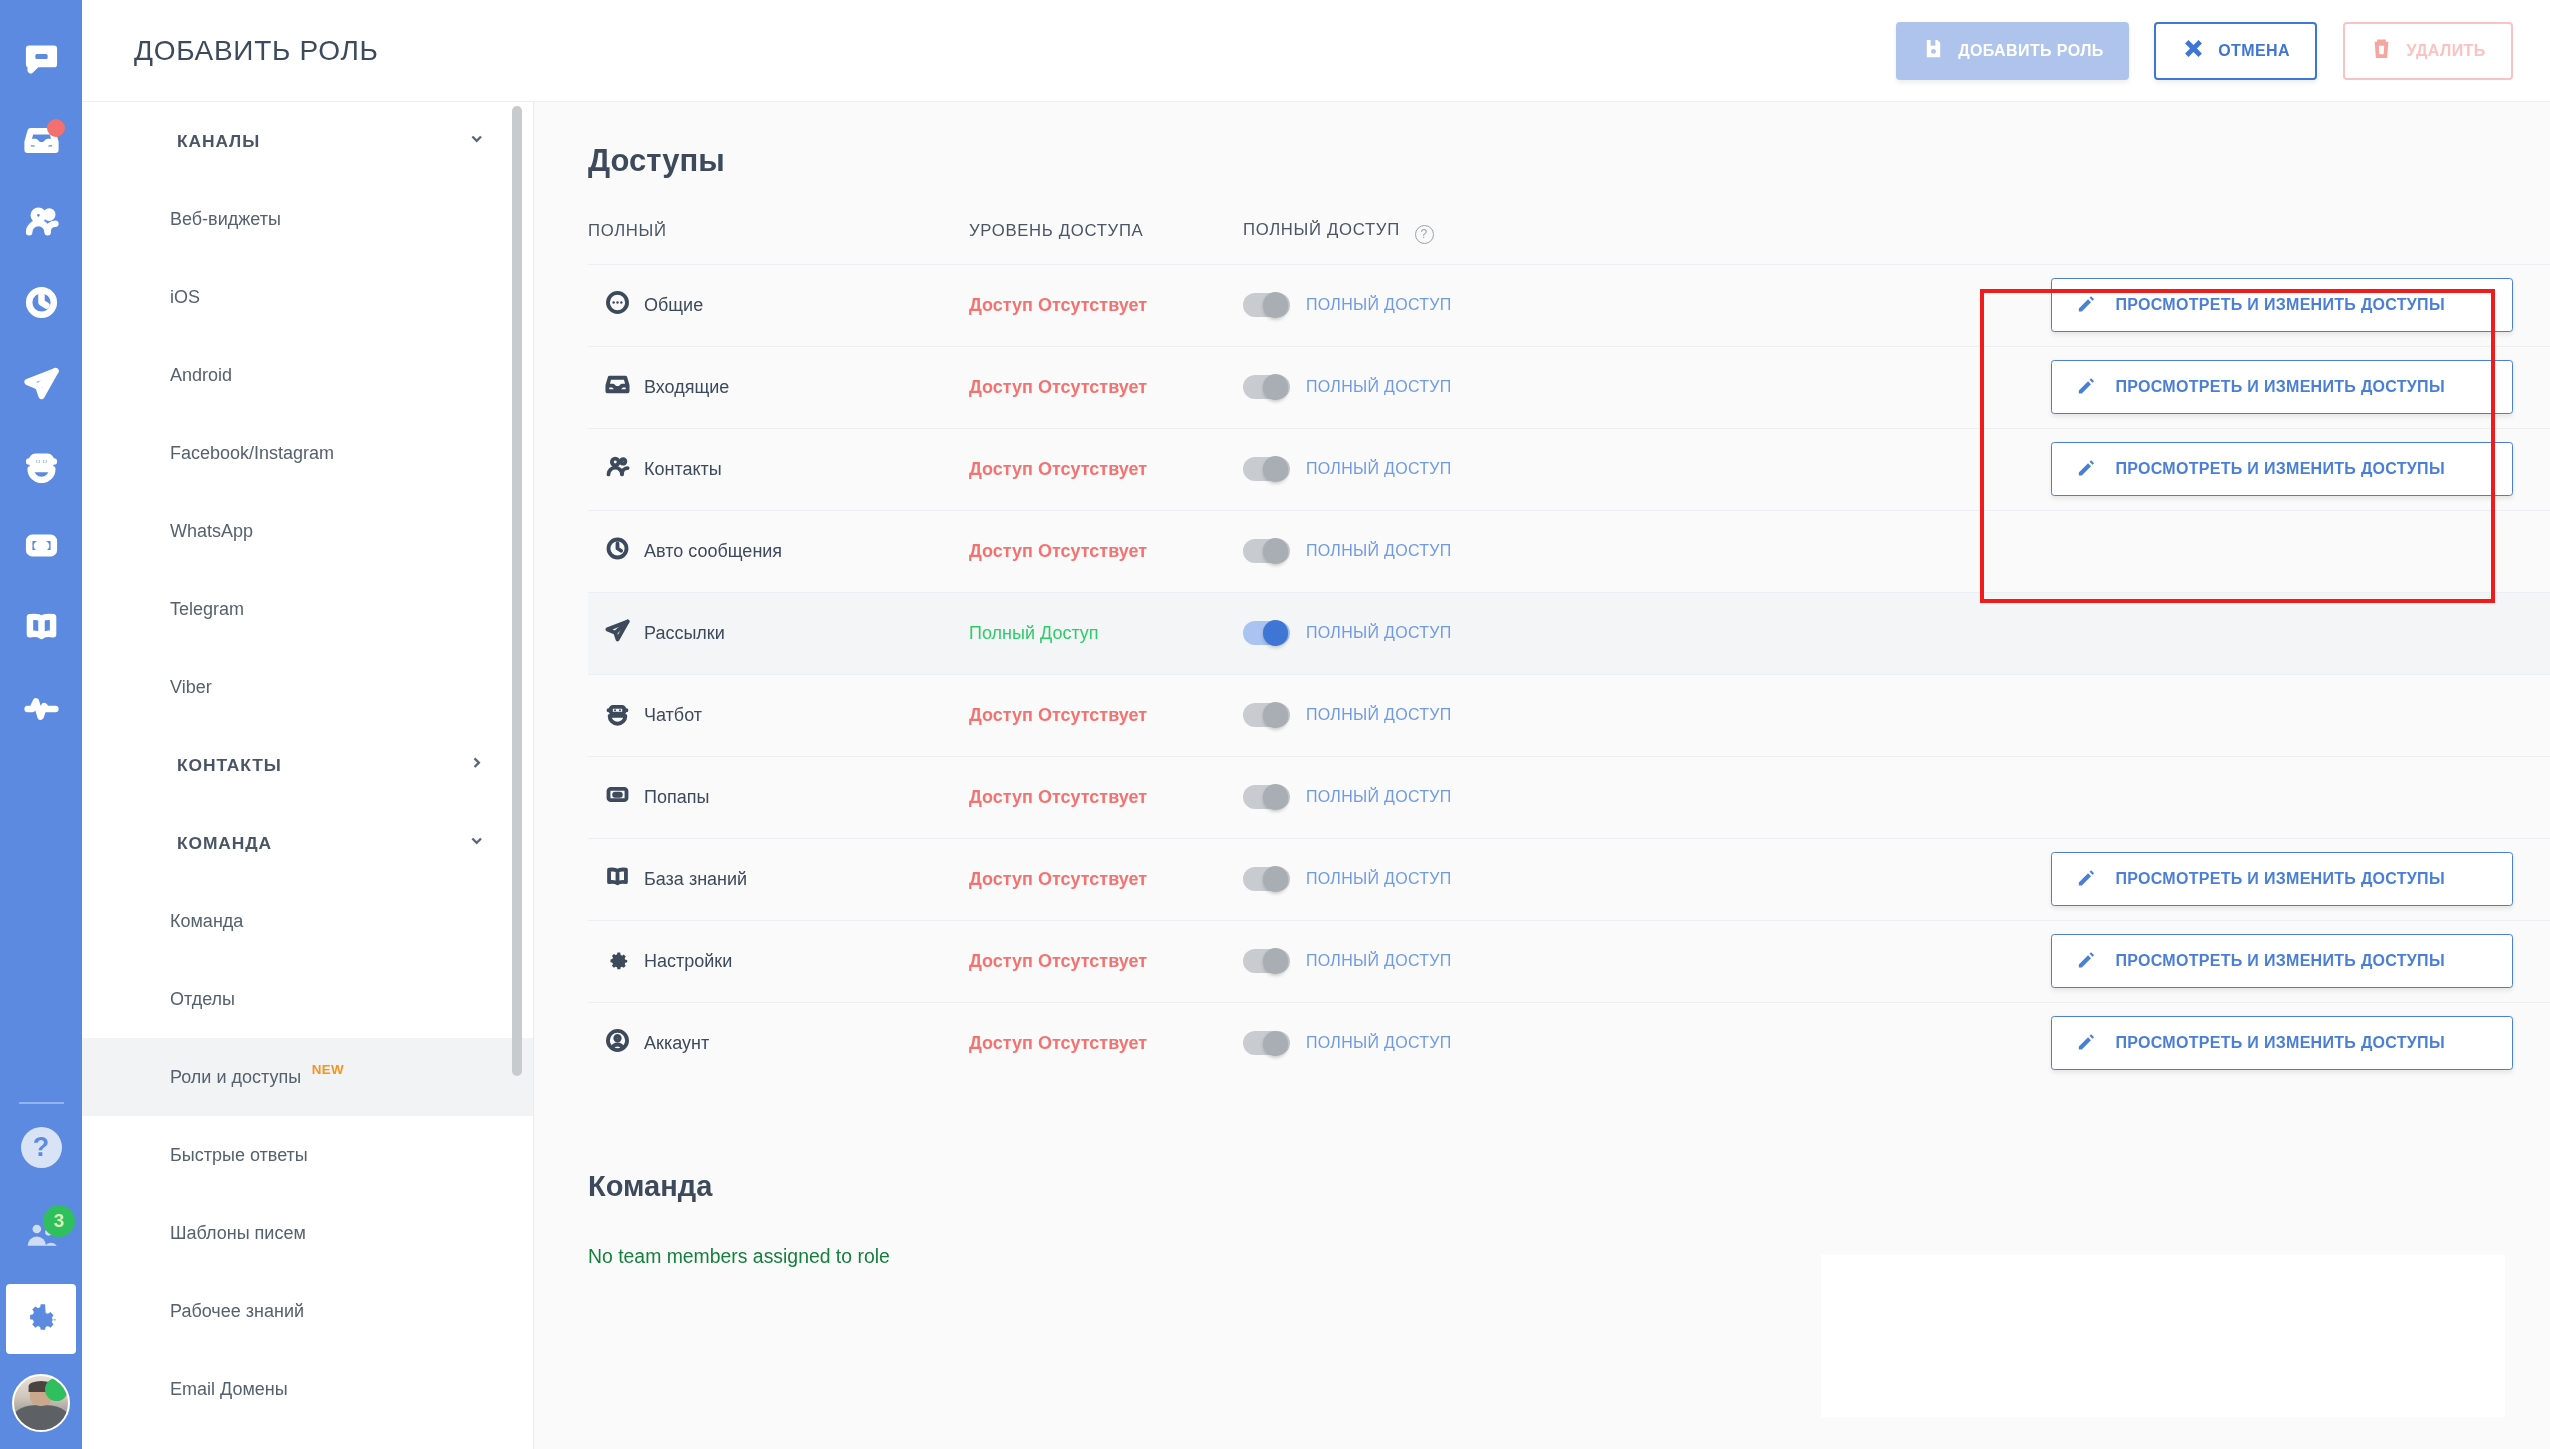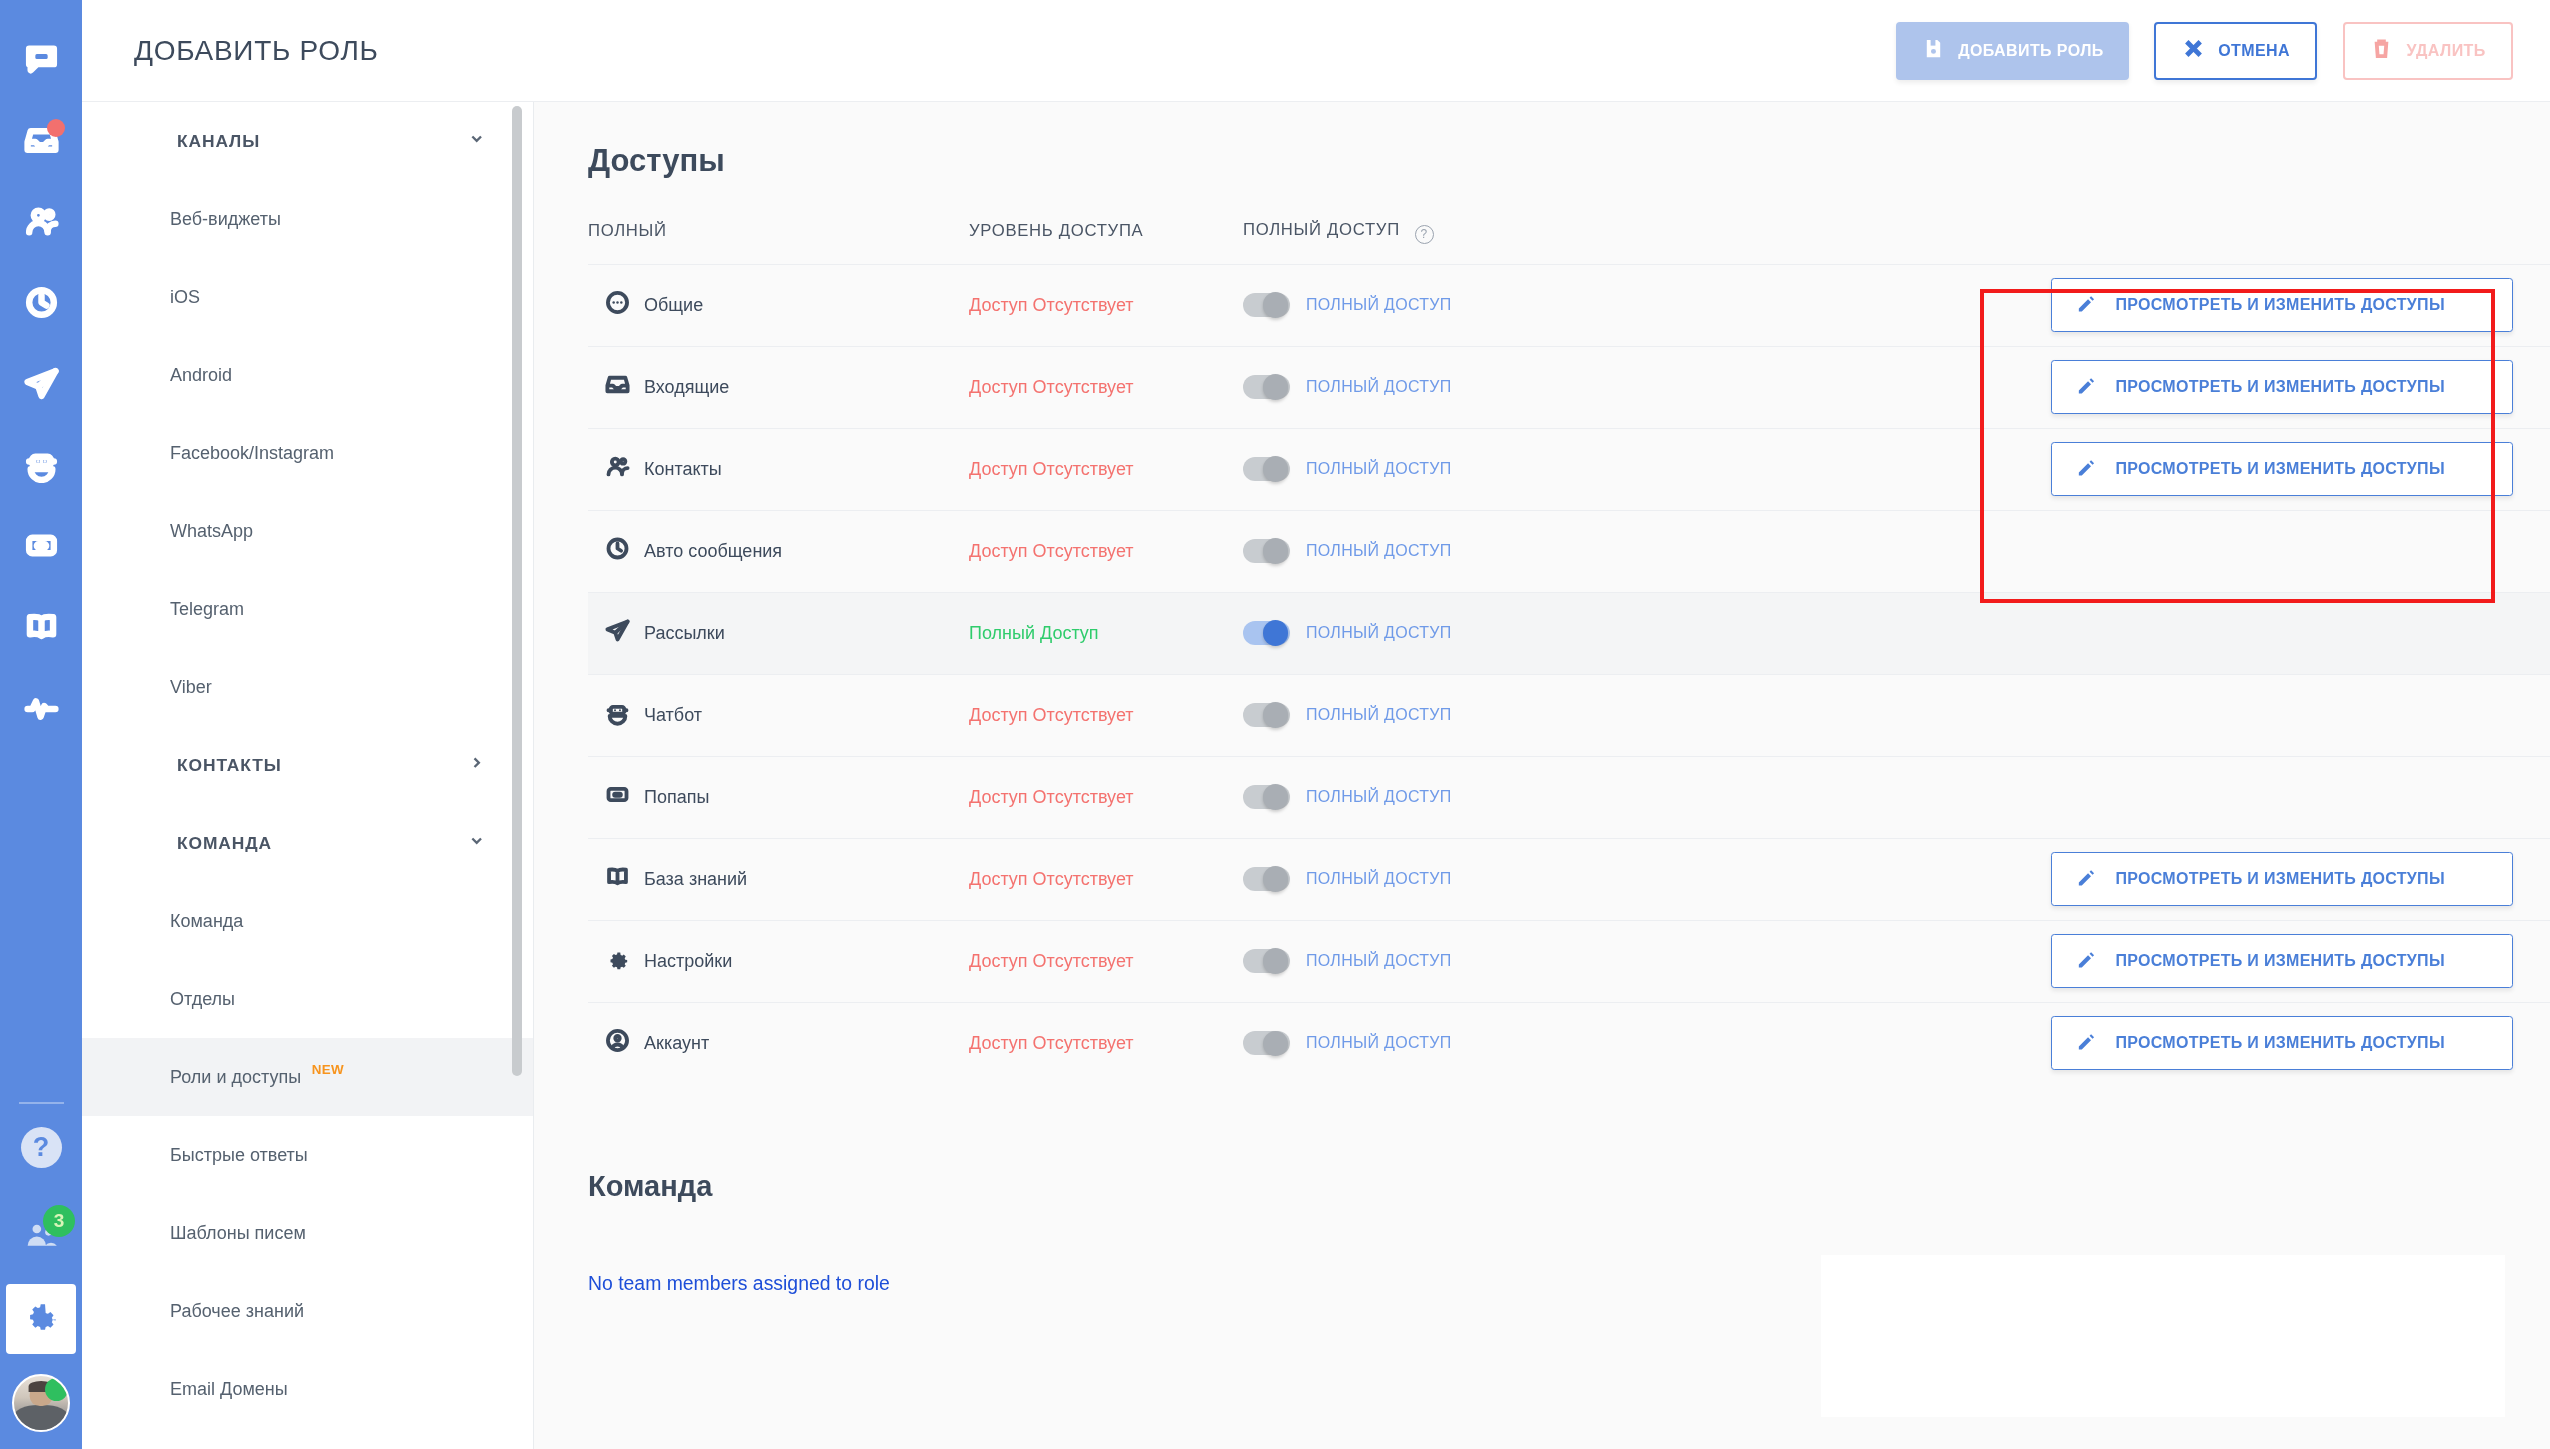--- a/index.html
+++ b/index.html
@@ -151,21 +151,21 @@
     color:#9aa3af; font-size:12px; margin-left:9.4px; position:relative; top:3.3px;
   }
   table#access-table td {
     border-top:1.3px solid #eceef1; height:82px; vertical-align:middle;
     font-size:18px;
   }
   tr.row.highlight td { background:#f4f5f6; }
   .cell-section { padding-left:16px; }
   .sec-wrap { display:flex; align-items:center; gap:13px; color:#3d4a5c; }
   .sec-wrap svg { width:27px; height:27px; stroke:#3d4a5c; fill:none; stroke-width:3.4; stroke-linecap:round; stroke-linejoin:round; }
-  .lvl-none { color:#f4726f; }
+  .lvl-none { color:#f4726f;font-weight:bold; }
   .lvl-full { color:#2fcc6c; }
   .full-wrap { display:flex; align-items:center; gap:16px; }
   .switch {
     width:47px; height:24px; border-radius:13.4px; position:relative; flex:0 0 auto;
     background:#c8ccd0;
   }
   .switch .knob {
     position:absolute; width:25.4px; height:25.4px; border-radius:50%;
     top:-0.7px; left:20px; background:#a9aeb4; box-shadow:0 2px 3.3px rgba(0,0,0,.18);
   }
@@ -176,21 +176,21 @@
   .edit-btn {
     display:inline-flex; align-items:center; justify-content:flex-start; gap:17.4px;
     height:54px; padding:0 23px; width:462px;
     border:1.7px solid #4a7fd8; border-radius:3.3px; background:#ffffff;
     color:#4a7fd8; font-size:16px; font-weight:bold; letter-spacing:0.3px;
     box-shadow:0 2.7px 4.7px rgba(0,0,0,.08);
   }
   .edit-btn svg { width:23px; height:23px; fill:#4a7fd8; }
 
   #team-title { font-size:29px; font-weight:bold; color:#3d4a5c; margin:86px 0 0 54px; }
-  #team-empty { font-size:19.4px; color:#1d4ed8; margin:69px 0 0 54px; }
+  #team-empty { font-size:19.4px; color:#15803d; margin:42px 0 0 54px; }
 
   #bottom-card {
     position:absolute; left:1821px; top:1255px; width:684px; height:162px;
     background:#ffffff;
   }
 
   
   #annotation-box {
     position:absolute; left:1980px; top:289px; width:515px; height:314px;
     border:4px solid #f21b1b; pointer-events:none; z-index:40;

